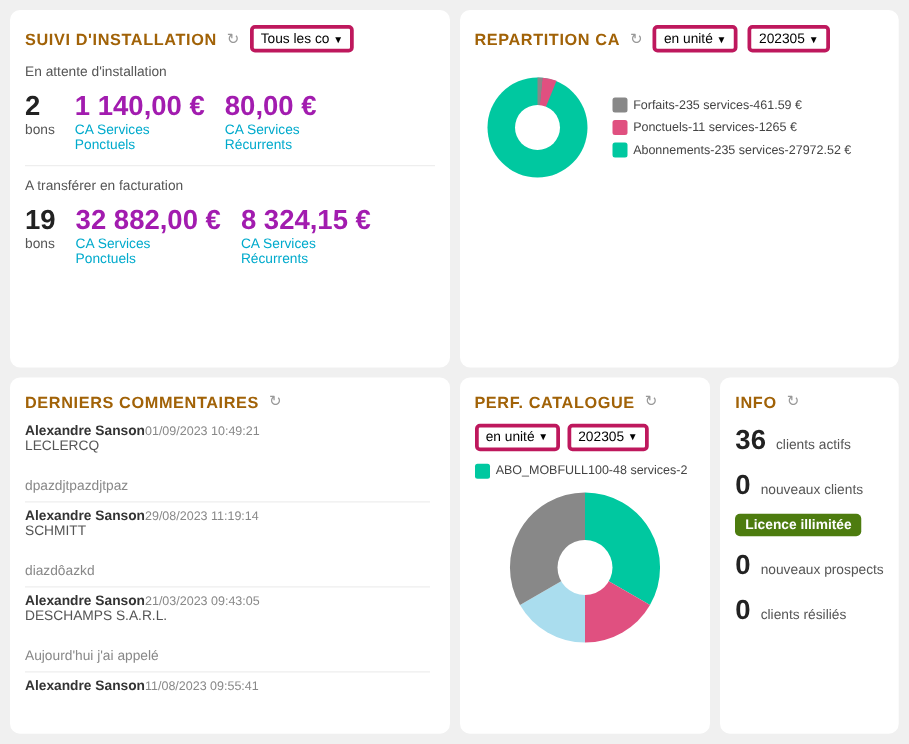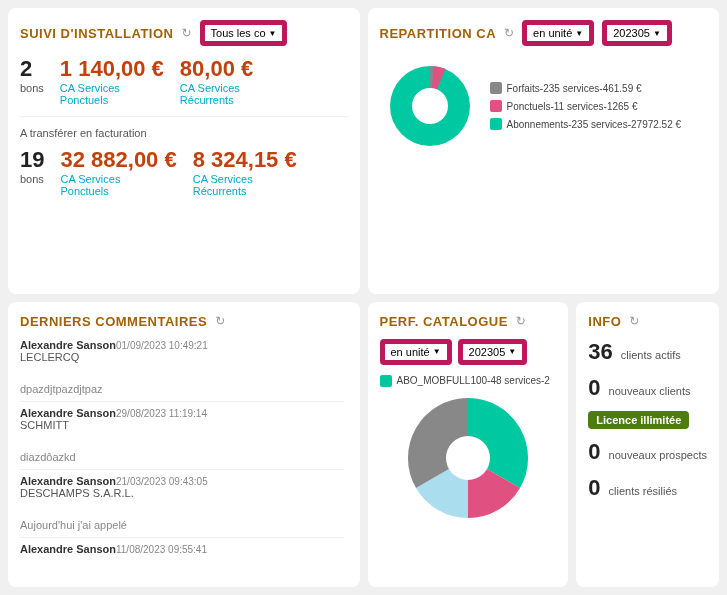--- a/index.html
+++ b/index.html
@@ -41,21 +41,21 @@
       color: #a16207;
       letter-spacing: 0.5px;
     }
     .refresh-icon {
       color: #999;
       cursor: pointer;
       font-size: 12px;
     }
     .dropdown-btn {
       background: #fff;
-      border: 5px solid #be185d;
+      border: 3px solid #be185d;
       border-radius: 4px;
       padding: 2px 6px;
       font-size: 11px;
       cursor: pointer;
       display: flex;
       align-items: center;
       gap: 3px;
     }
     .dropdown-btn::after {
       content: '▼';
@@ -85,21 +85,21 @@
     }
     .suivi-metric .label {
       font-size: 11px;
       color: #555;
     }
     .suivi-metric .sub-label {
       font-size: 11px;
       color: #00aacc;
       text-align: center;
     }
-    .suivi-metric .big-number.teal { color: #c2410c; }
+    .suivi-metric .big-number.teal { color: #a21caf; }
     .divider {
       border: none;
       border-top: 1px solid #eee;
       margin: 10px 0;
     }
 
     
     .repartition-content {
       display: flex;
       gap: 10px;
@@ -233,20 +233,21 @@
 
 <div class="dashboard">
 
   <div class="card">
     <div class="card-header">
       <span class="card-title">SUIVI D'INSTALLATION</span>
       <span class="refresh-icon">↻</span>
       <button class="dropdown-btn">Tous les co</button>
     </div>
 
+    <div class="suivi-section-title">En attente d'installation</div>
     <div class="suivi-row">
       <div class="suivi-metric">
         <span class="big-number">2</span>
         <span class="label">bons</span>
       </div>
       <div class="suivi-metric">
         <span class="big-number teal">1 140,00 €</span>
         <span class="sub-label">CA Services</span>
         <span class="sub-label">Ponctuels</span>
       </div>

